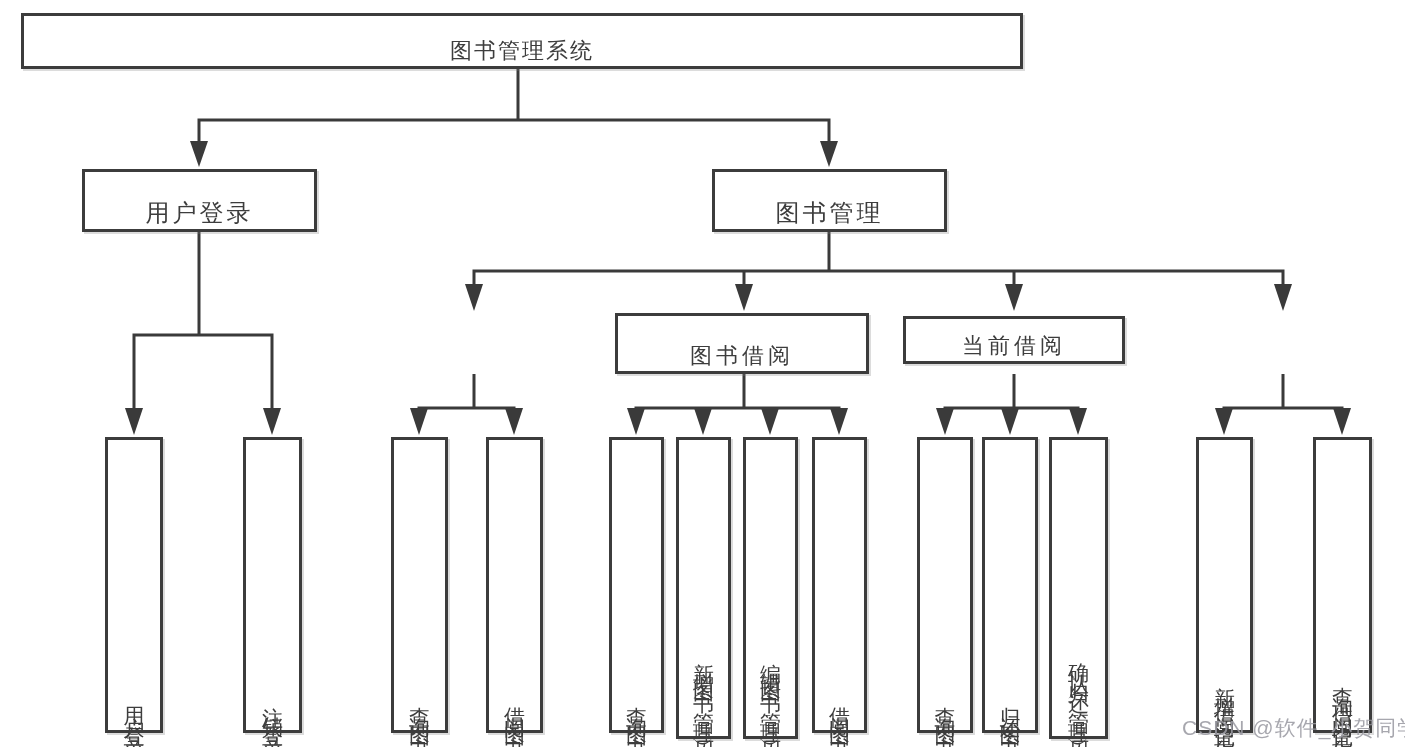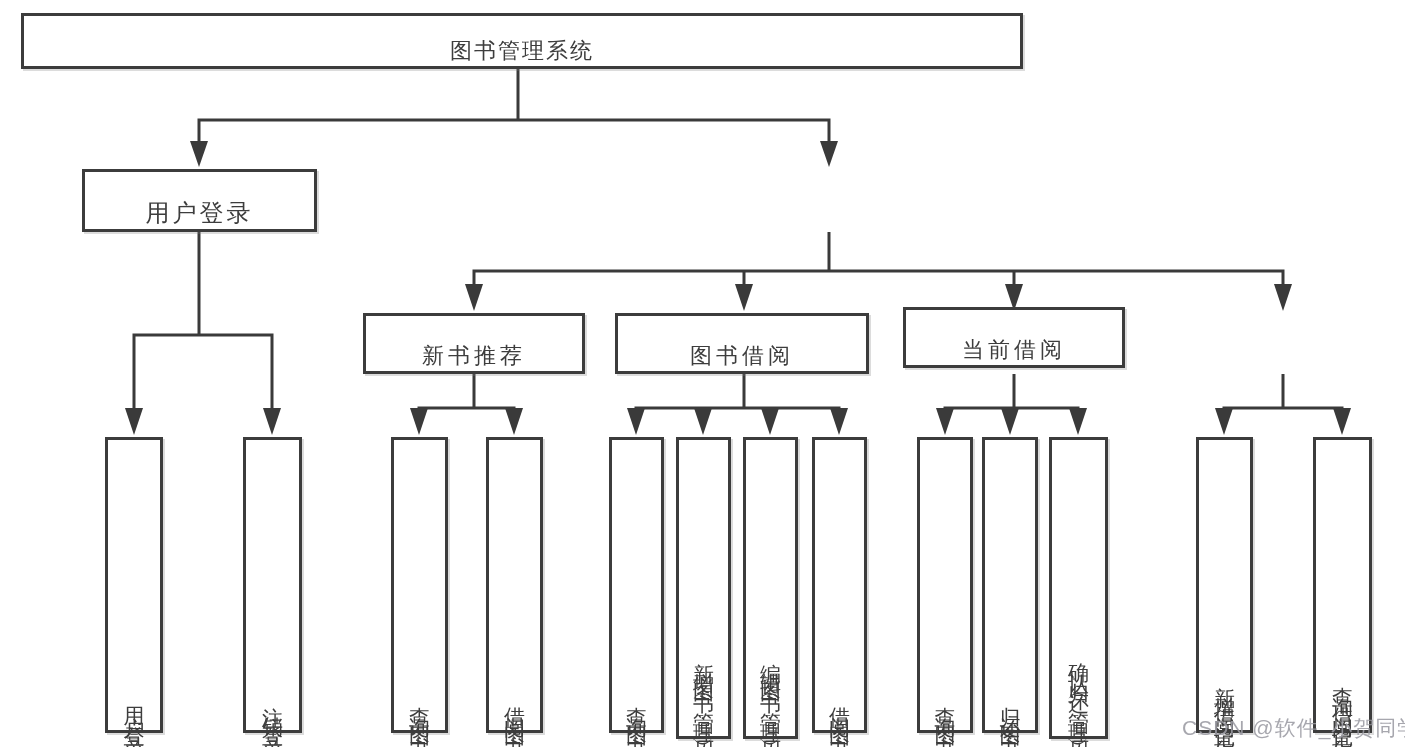--- a/index.html
+++ b/index.html
@@ -90,28 +90,28 @@
     </g>
   </svg>
 
   <div class="box" style="left:21px;top:13px;width:1002px;height:56px">
     <span class="root-label">图书管理系统</span>
   </div>
 
   <div class="box" style="left:82px;top:169px;width:235px;height:63px">
     <span class="l2-label">用户登录</span>
   </div>
+  <div class="box" style="left:712px;top:169px;width:235px;height:63px">
+    <span class="l2-label">图书管理</span>
+  </div>
 
-  <div class="box" style="left:363px;top:313px;width:222px;height:61px">
-    <span class="l3-label">新书推荐</span>
-  </div>
   <div class="box" style="left:615px;top:313px;width:254px;height:61px">
     <span class="l3-label">图书借阅</span>
   </div>
-  <div class="box" style="left:903px;top:307px;width:222px;height:61px">
+  <div class="box" style="left:903px;top:316px;width:222px;height:48px">
     <span class="l3-label">当前借阅</span>
   </div>
 
   <div class="box leaf" style="left:105px;top:437px;width:58px;height:296px">
     <span>用户登录</span>
   </div>
   <div class="box leaf" style="left:243px;top:437px;width:59px;height:296px">
     <span>注销登录</span>
   </div>
 

